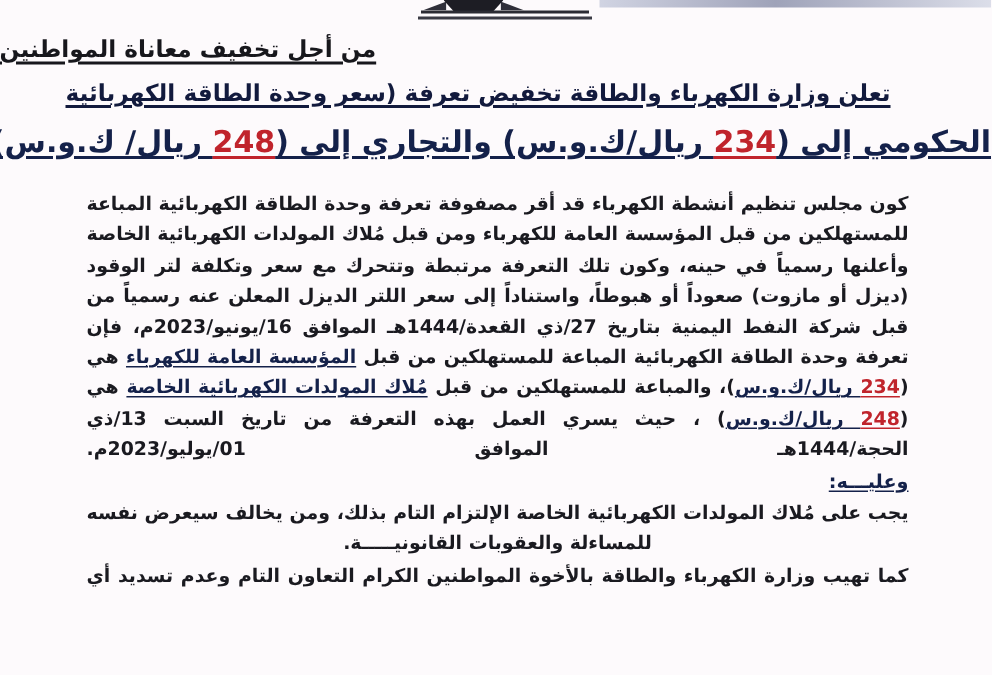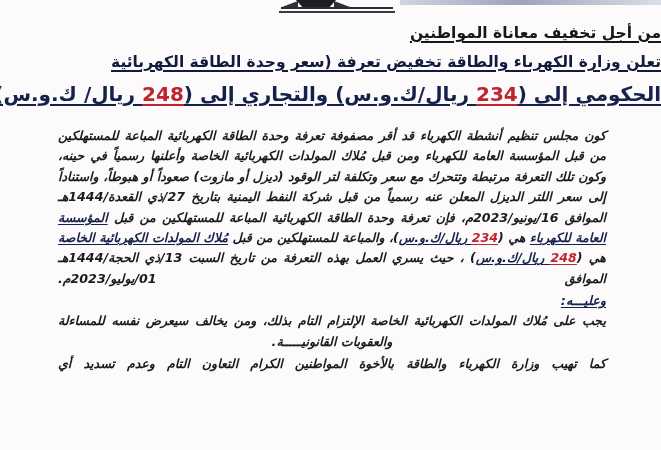--- a/index.html
+++ b/index.html
@@ -85,21 +85,21 @@
     background: linear-gradient(90deg, #c9cdde 0%, #8e93ad 45%, #d6d9e6 100%);
     opacity: .85;
   }
 
   
   .headings {
     position: absolute;
     top: 24px;
     left: 0;
     width: 661px;
-    text-align: right;
+    text-align: left;
   }
   .hdg {
     display: block;
     font-weight: bold;
     letter-spacing: -0.2px;
     line-height: 1.22;
     white-space: nowrap;
   }
   .hdg-line1 {
     font-size: 15.5px;
@@ -109,20 +109,21 @@
     text-decoration-thickness: 1.5px;
     margin-bottom: 10px;
   }
   .hdg-line2 {
     font-size: 15.5px;
     color: #121a3d;
     text-decoration: underline;
     text-underline-offset: 3px;
     text-decoration-thickness: 1.5px;
     margin-bottom: 10px;
+    margin-left: 44px;
   }
   .hdg-line3 {
     font-size: 20px;
     color: #14214a;
     text-decoration: underline;
     text-underline-offset: 3px;
     text-decoration-thickness: 1.5px;
     margin-left: 28px;
   }
   .num-red {
@@ -134,21 +135,20 @@
 
   
   .body-block {
     position: absolute;
     top: 126px;
     left: 58px;
     width: 548px;
     text-align: justify;
     text-align-last: justify;
     direction: rtl;
-    font-style: italic;
   }
   .para {
     font-size: 12.6px;
     font-weight: bold;
     color: #1a1a20;
     line-height: 1.62;
     margin: 0 0 2px 0;
     text-align: justify;
     text-align-last: justify;
   }

